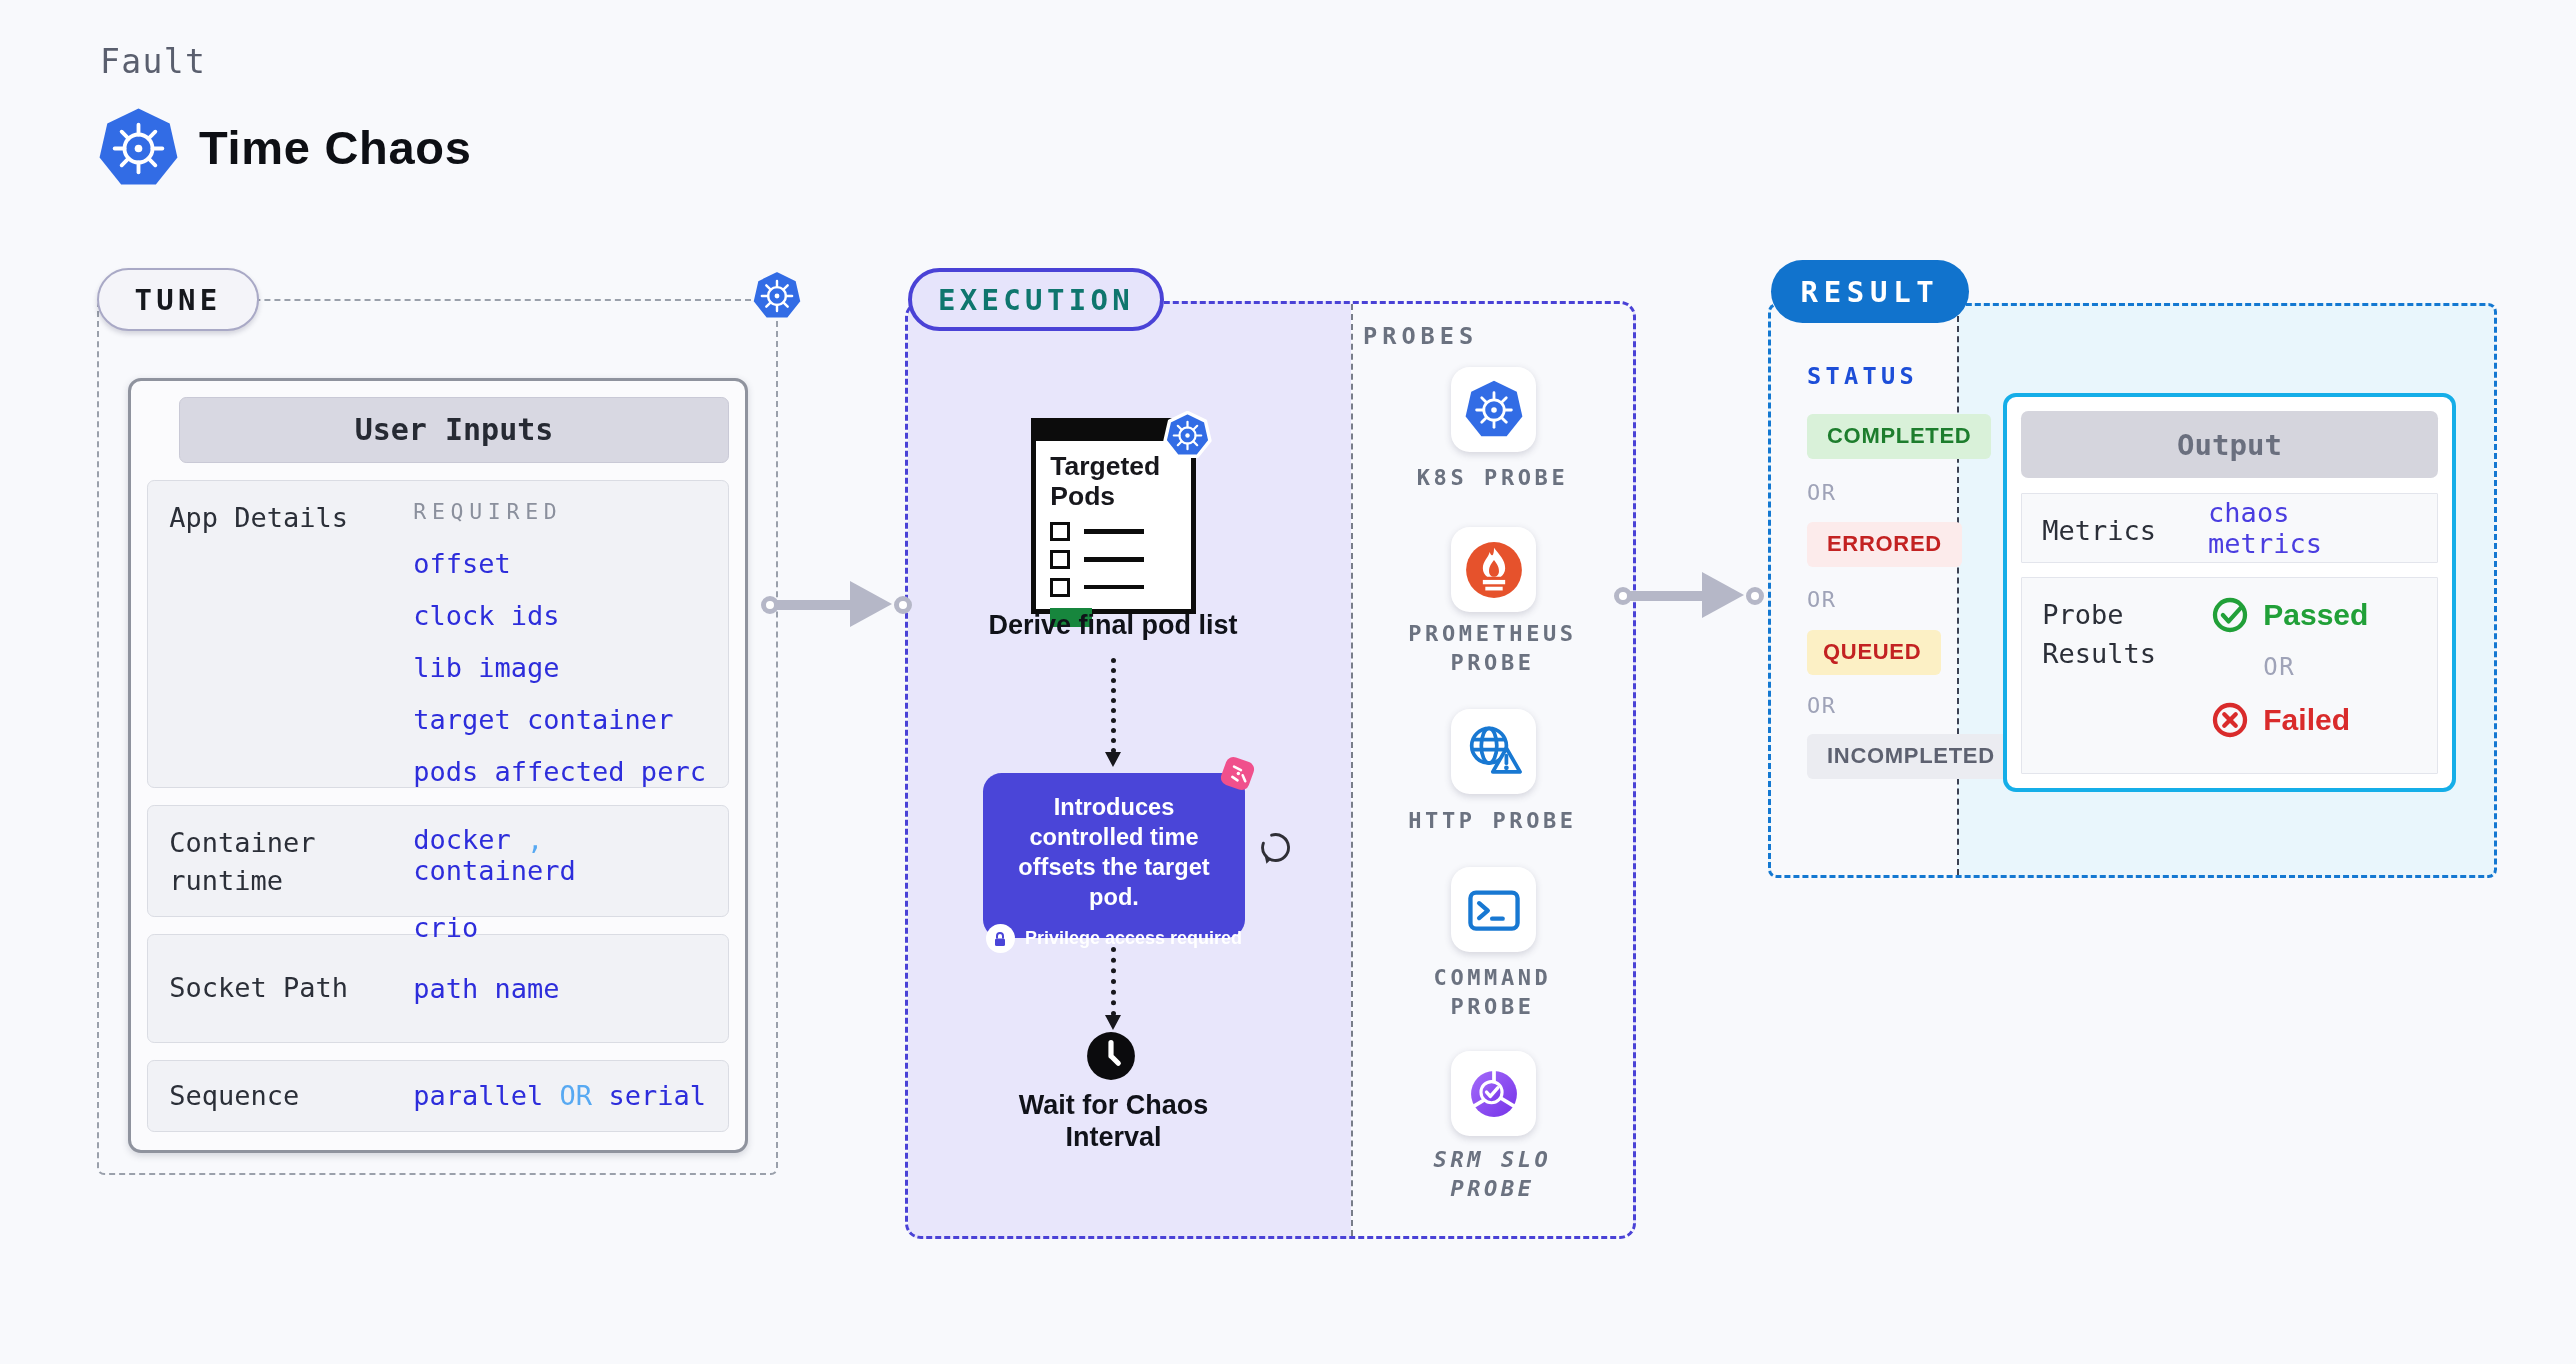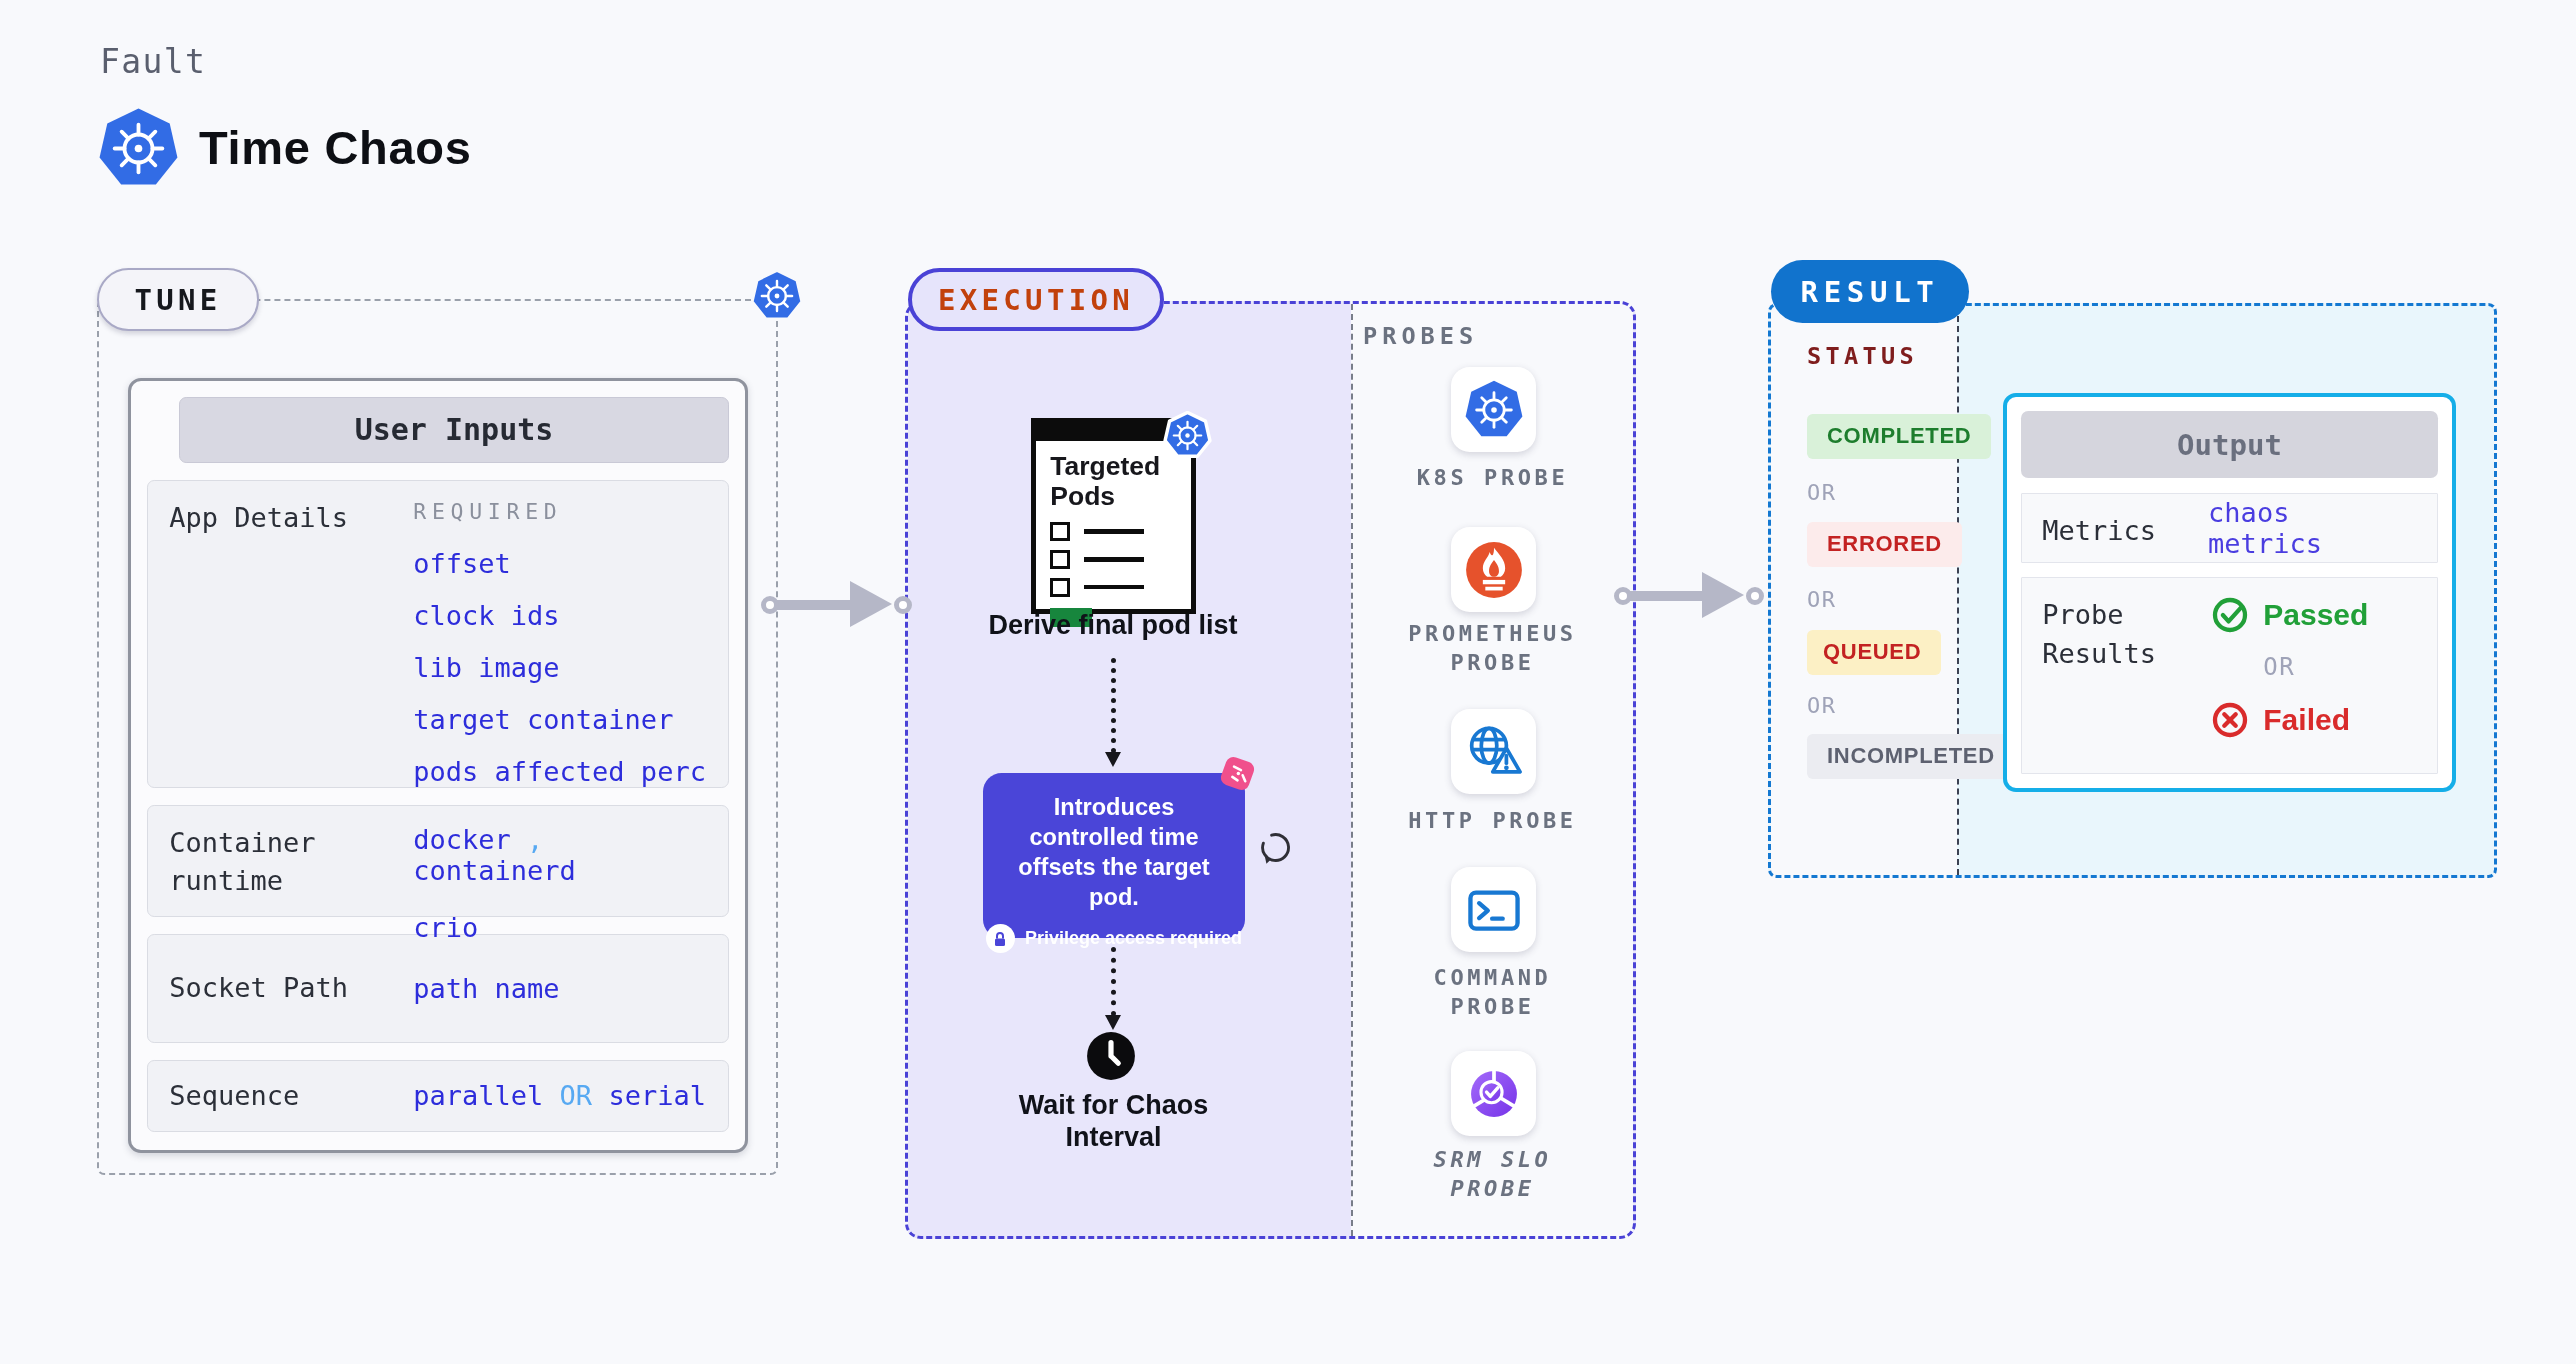--- a/index.html
+++ b/index.html
@@ -22,21 +22,21 @@
   
   .pill {
     position:absolute; height:63px; border-radius:33px;
     display:flex; align-items:center; justify-content:center;
     font-weight:bold; letter-spacing:4.3px; z-index:5;
   }
   .pill-tune { left:97px; top:268px; width:162px; font-size:29px;
     background:#f4f4f9; border:2.9px solid #a9a9c6; color:#16181d;
     box-shadow:0 2.9px 5.7px rgba(40,40,70,.18); }
   .pill-exec { left:908px; top:268px; width:256px; font-size:29px;
-    background:#e6e4fb; border:4.3px solid #4a42d6; color:#c2410c;text-align:center; }
+    background:#e6e4fb; border:4.3px solid #4a42d6; color:#0f766e;text-align:center; }
   .pill-result { left:1771px; top:260px; width:198px; font-size:29px;
     background:#1173cd; color:#ffffff; letter-spacing:5.7px; }
 
   
   .tune-box { left:97px; top:299px; width:681px; height:876px;
     border:2.9px dashed #9aa0ab; border-radius:7.2px; }
   .tune-k8s { left:750px; top:269px; width:54px; height:57px; z-index:6; }
 
   .ui-card { left:128px; top:378px; width:620px; height:775px;
     background:#fbfbfd; border:3.6px solid #8f939e; border-radius:13px;
@@ -115,22 +115,22 @@
   .probe-label { position:absolute; width:179px; text-align:center;
     font-size:22px; font-weight:bold; letter-spacing:3.6px; color:#6b7280;
     line-height:1.3; z-index:3; }
 
   
   .result-box { left:1768px; top:303px; width:729px; height:575px;
     border:3.6px dashed #1478d1; border-radius:8.6px;
     background:linear-gradient(90deg,rgba(0,0,0,0) 186px,#e9f6fc 186px); }
   .result-divider { position:absolute; left:186px; top:0; bottom:0;
     border-left:2.9px dashed #3c4152; }
-  .status-label { left:1807px; top:342px; font-size:23.6px; font-weight:bold;
-    letter-spacing:4.3px; color:#7f1d1d; z-index:3; }
+  .status-label { left:1807px; top:362px; font-size:23.6px; font-weight:bold;
+    letter-spacing:4.3px; color:#1d4ed8; z-index:3; }
   .badge { position:absolute; padding:9.3px 20px; border-radius:5.7px;
     font-family:"Liberation Sans",sans-serif; font-size:22px; font-weight:bold;
     letter-spacing:0.7px; z-index:3; }
   .badge.completed { background:#d9f1d9; color:#1d7d2d; }
   .badge.errored { background:#fcebeb; color:#c32222; }
   .badge.queued { background:#fcf0c5; color:#c32222;padding-left:16px; }
   .badge.incompleted { background:#ebecf1; color:#5d6170; }
   .or-word { position:absolute; font-size:22px; color:#9fa3b8; letter-spacing:1.4px; z-index:3; }
 
   .output-panel { left:2003px; top:393px; width:453px; height:399px;

